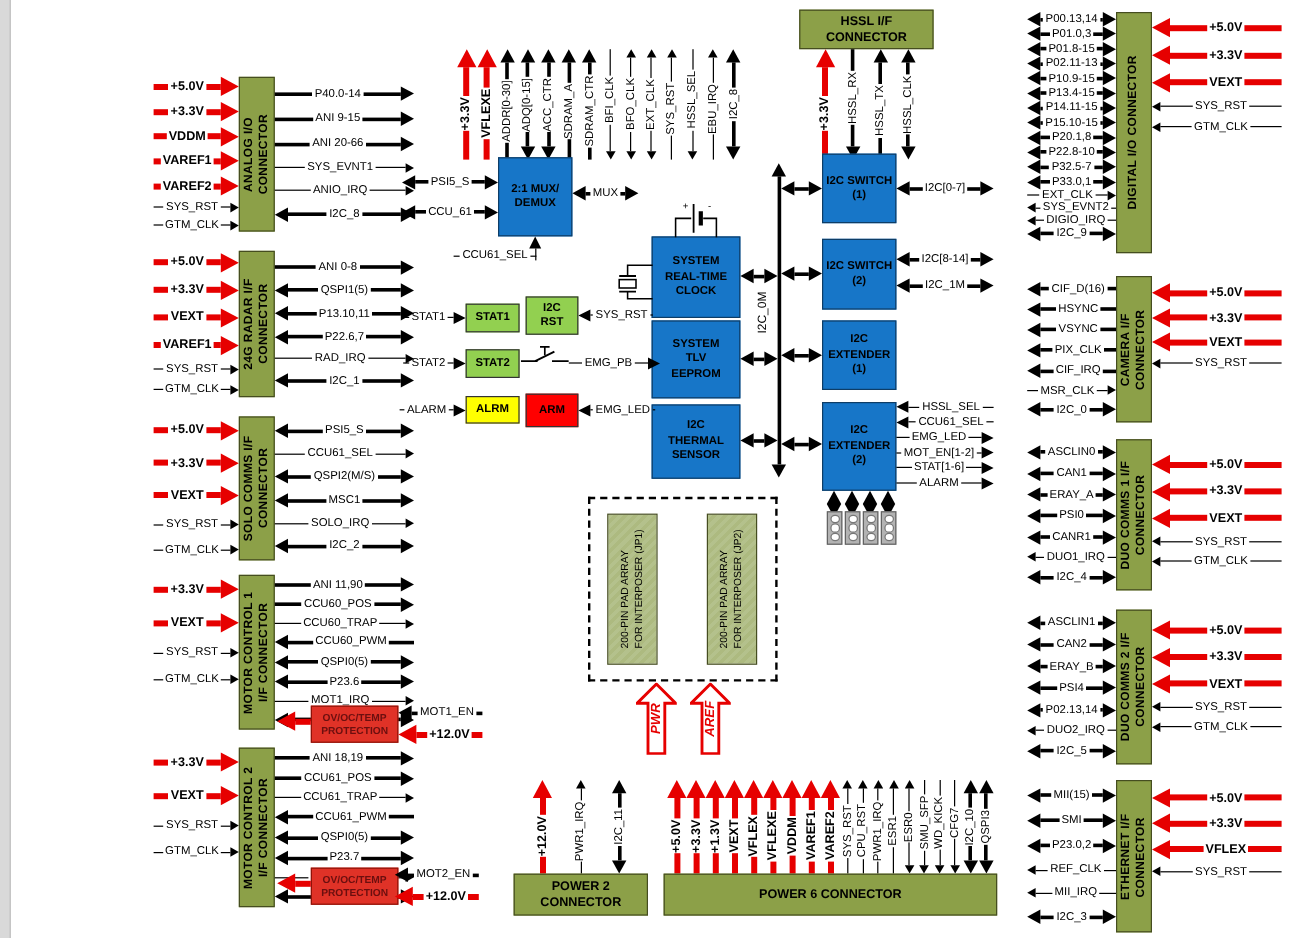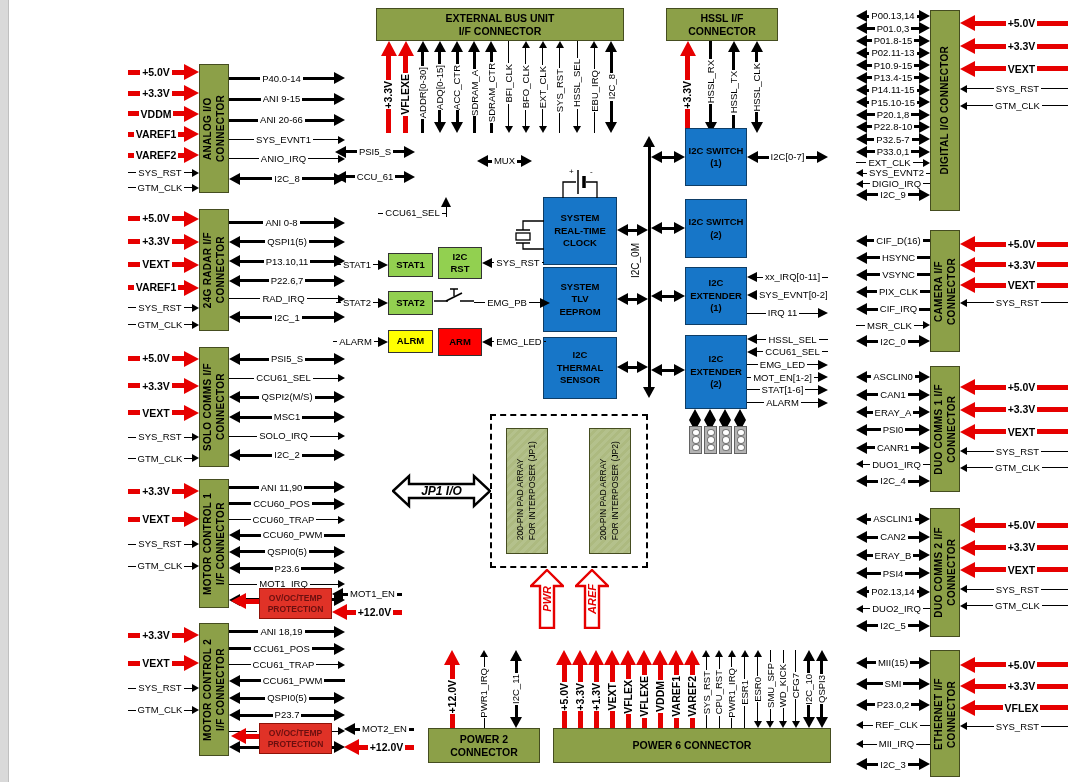--- a/index.html
+++ b/index.html
@@ -49,24 +49,20 @@
   .vlabel-abs{position:absolute;writing-mode:vertical-rl;transform:rotate(180deg);font-size:10px;white-space:nowrap;}
   .edge-strip{position:absolute;left:0;top:0;width:8px;height:782px;background:#d9d9d9;border-right:1px solid #bfbfbf;}
   svg{display:block;}
 </style>
 </head>
 <body>
 
 <div id="diagram">
   <div class="edge-strip"></div>
 
-  <div class="gbox" style="left:376px;top:8px;width:248px;height:33px">
-    <span class="htitle">EXTERNAL BUS UNIT
-I/F CONNECTOR</span>
-  </div>
   <div class="stack-h" style="left:380px;top:41px;width:240px;height:92px">
       <div class="vpin">
         <i class="ah" style="border-bottom: 15px solid rgb(230, 0, 0); border-left: 8px solid transparent; border-right: 8px solid transparent;"></i>
         <i class="vseg" style="border-left: 5px solid rgb(230, 0, 0);"></i>
         <span class="vlab pb">+3.3V</span>
         <i class="vseg" style="border-left: 5px solid rgb(230, 0, 0);"></i>
       </div>
       <div class="vpin">
         <i class="ah" style="border-bottom: 15px solid rgb(230, 0, 0); border-left: 8px solid transparent; border-right: 8px solid transparent;"></i>
         <i class="vseg" style="border-left: 5px solid rgb(230, 0, 0);"></i>
@@ -642,35 +638,39 @@
   <div class="prot" style="left:259px;top:723px;width:73px;height:31px">
     <span class="prot-title">OV/OC/TEMP
 PROTECTION</span>
     </div>
   <div class="rowabs" style="left:231px;top:727px;width:28px;height:18px">
       <div class="hpin">
         <i class="ah" style="border-right: 15px solid rgb(230, 0, 0); border-top: 8px solid transparent; border-bottom: 8px solid transparent;"></i>
         <i class="seg" style="border-top: 5px solid rgb(230, 0, 0);"></i>
       </div>
     </div>
-  <div class="stack" style="left:344px;top:721px;width:70px;height:36px">
+  <div class="stack" style="left:329px;top:721px;width:70px;height:36px">
       <div class="hpin">
         <i class="ah" style="border-right: 11px solid rgb(0, 0, 0); border-top: 6px solid transparent; border-bottom: 6px solid transparent;"></i>
         <i class="seg" style="border-top: 3px solid rgb(0, 0, 0);"></i>
         <span class="plab">MOT2_EN</span>
         <i class="seg" style="border-top: 3px solid rgb(0, 0, 0);"></i>
       </div>
       <div class="hpin">
         <i class="ah" style="border-right: 15px solid rgb(230, 0, 0); border-top: 8px solid transparent; border-bottom: 8px solid transparent;"></i>
         <i class="seg" style="border-top: 5px solid rgb(230, 0, 0);"></i>
         <span class="plab pb">+12.0V</span>
         <i class="seg" style="border-top: 5px solid rgb(230, 0, 0);"></i>
       </div>
     </div>
 
+  <div class="bblock" style="left:415px;top:131px;width:62px;height:66px">
+    <span class="btitle">2:1 MUX/
+DEMUX</span>
+    </div>
   <div class="stack" style="left:335px;top:139px;width:80px;height:50px">
       <div class="hpin">
         <i class="ah" style="border-right: 11px solid rgb(0, 0, 0); border-top: 6px solid transparent; border-bottom: 6px solid transparent;"></i>
         <i class="seg" style="border-top: 3px solid rgb(0, 0, 0);"></i>
         <span class="plab">PSI5_S</span>
         <i class="seg" style="border-top: 3px solid rgb(0, 0, 0);"></i>
         <i class="ah" style="border-left: 11px solid rgb(0, 0, 0); border-top: 6px solid transparent; border-bottom: 6px solid transparent;"></i>
       </div>
       <div class="hpin">
         <i class="ah" style="border-right: 11px solid rgb(0, 0, 0); border-top: 6px solid transparent; border-bottom: 6px solid transparent;"></i>
@@ -804,45 +804,41 @@
         <span class="plab">I2C[0-7]</span>
         <i class="seg" style="border-top: 3px solid rgb(0, 0, 0);"></i>
         <i class="ah" style="border-left: 11px solid rgb(0, 0, 0); border-top: 6px solid transparent; border-bottom: 6px solid transparent;"></i>
       </div>
     </div>
 
   <div class="bblock" style="left:685px;top:199px;width:62px;height:59px">
     <span class="btitle">I2C SWITCH
 (2)</span>
     </div>
+  <div class="stack" style="left:747px;top:205px;width:81px;height:44px">
+      <div class="hpin">
+        <i class="ah" style="border-right: 11px solid rgb(0, 0, 0); border-top: 6px solid transparent; border-bottom: 6px solid transparent;"></i>
+        <i class="seg" style="border-top: 3px solid rgb(0, 0, 0);"></i>
+        <span class="plab">I2C[8-14]</span>
+        <i class="seg" style="border-top: 3px solid rgb(0, 0, 0);"></i>
+        <i class="ah" style="border-left: 11px solid rgb(0, 0, 0); border-top: 6px solid transparent; border-bottom: 6px solid transparent;"></i>
+      </div>
+      <div class="hpin">
+        <i class="ah" style="border-right: 11px solid rgb(0, 0, 0); border-top: 6px solid transparent; border-bottom: 6px solid transparent;"></i>
+        <i class="seg" style="border-top: 3px solid rgb(0, 0, 0);"></i>
+        <span class="plab">I2C_1M</span>
+        <i class="seg" style="border-top: 3px solid rgb(0, 0, 0);"></i>
+        <i class="ah" style="border-left: 11px solid rgb(0, 0, 0); border-top: 6px solid transparent; border-bottom: 6px solid transparent;"></i>
+      </div>
+    </div>
 
   <div class="bblock" style="left:685px;top:267px;width:62px;height:58px">
     <span class="btitle">I2C
 EXTENDER
 (1)</span>
-    </div>
-  <div class="stack" style="left:747px;top:268px;width:81px;height:54px">
-      <div class="hpin">
-        <i class="ah" style="border-right: 10px solid rgb(0, 0, 0); border-top: 5px solid transparent; border-bottom: 5px solid transparent;"></i>
-        <i class="seg" style="border-top: 1.5px solid rgb(0, 0, 0);"></i>
-        <span class="plab">xx_IRQ[0-11]</span>
-        <i class="seg" style="border-top: 1.5px solid rgb(0, 0, 0);"></i>
-      </div>
-      <div class="hpin">
-        <i class="ah" style="border-right: 10px solid rgb(0, 0, 0); border-top: 5px solid transparent; border-bottom: 5px solid transparent;"></i>
-        <i class="seg" style="border-top: 1.5px solid rgb(0, 0, 0);"></i>
-        <span class="plab">SYS_EVNT[0-2]</span>
-        <i class="seg" style="border-top: 1.5px solid rgb(0, 0, 0);"></i>
-      </div>
-      <div class="hpin">
-        <i class="seg" style="border-top: 1.5px solid rgb(0, 0, 0);"></i>
-        <span class="plab">IRQ 11</span>
-        <i class="seg" style="border-top: 1.5px solid rgb(0, 0, 0);"></i>
-        <i class="ah" style="border-left: 10px solid rgb(0, 0, 0); border-top: 5px solid transparent; border-bottom: 5px solid transparent;"></i>
-      </div>
     </div>
 
   <div class="bblock" style="left:685px;top:335px;width:62px;height:74px">
     <span class="btitle">I2C
 EXTENDER
 (2)</span>
     </div>
   <div class="stack" style="left:747px;top:333px;width:81px;height:76px">
       <div class="hpin">
         <i class="ah" style="border-right: 10px solid rgb(0, 0, 0); border-top: 5px solid transparent; border-bottom: 5px solid transparent;"></i>
@@ -1009,26 +1005,20 @@
   <div class="dashedbox" style="left:490px;top:414px;width:158px;height:154px"></div>
   <div class="pad" style="left:506px;top:428px;width:42px;height:126px">
     <span class="padtitle">200-PIN PAD ARRAY
 FOR INTERPOSER (JP1)</span>
     </div>
   <div class="pad" style="left:589px;top:428px;width:42px;height:126px">
     <span class="padtitle">200-PIN PAD ARRAY
 FOR INTERPOSER (JP2)</span>
     </div>
 
-  <div class="bigarrow" style="left:392px;top:470px;width:99px;height:42px">
-    <svg width="99" height="42" viewBox="0 0 99 42">
-      <polygon points="1,21 17,6 17,14 82,14 82,6 98,21 82,36 82,28 17,28 17,36" fill="#fff" stroke="#000" stroke-width="2.4"></polygon>
-      </svg>
-    <span class="jp-label">JP1 I/O</span>
-  </div>
 
   <div class="bigarrow" style="left:530px;top:569px;width:34px;height:60px">
     <svg width="34" height="60" viewBox="0 0 34 60">
       <polygon points="17,1 33,17 24,17 24,59 10,59 10,17 1,17" fill="#fff" stroke="#e60000" stroke-width="2.4"></polygon>
       </svg>
     <span class="pa-label">PWR</span>
   </div>
   <div class="bigarrow" style="left:575px;top:569px;width:34px;height:60px">
     <svg width="34" height="60" viewBox="0 0 34 60">
       <polygon points="17,1 33,17 24,17 24,59 10,59 10,17 1,17" fill="#fff" stroke="#e60000" stroke-width="2.4"></polygon>

